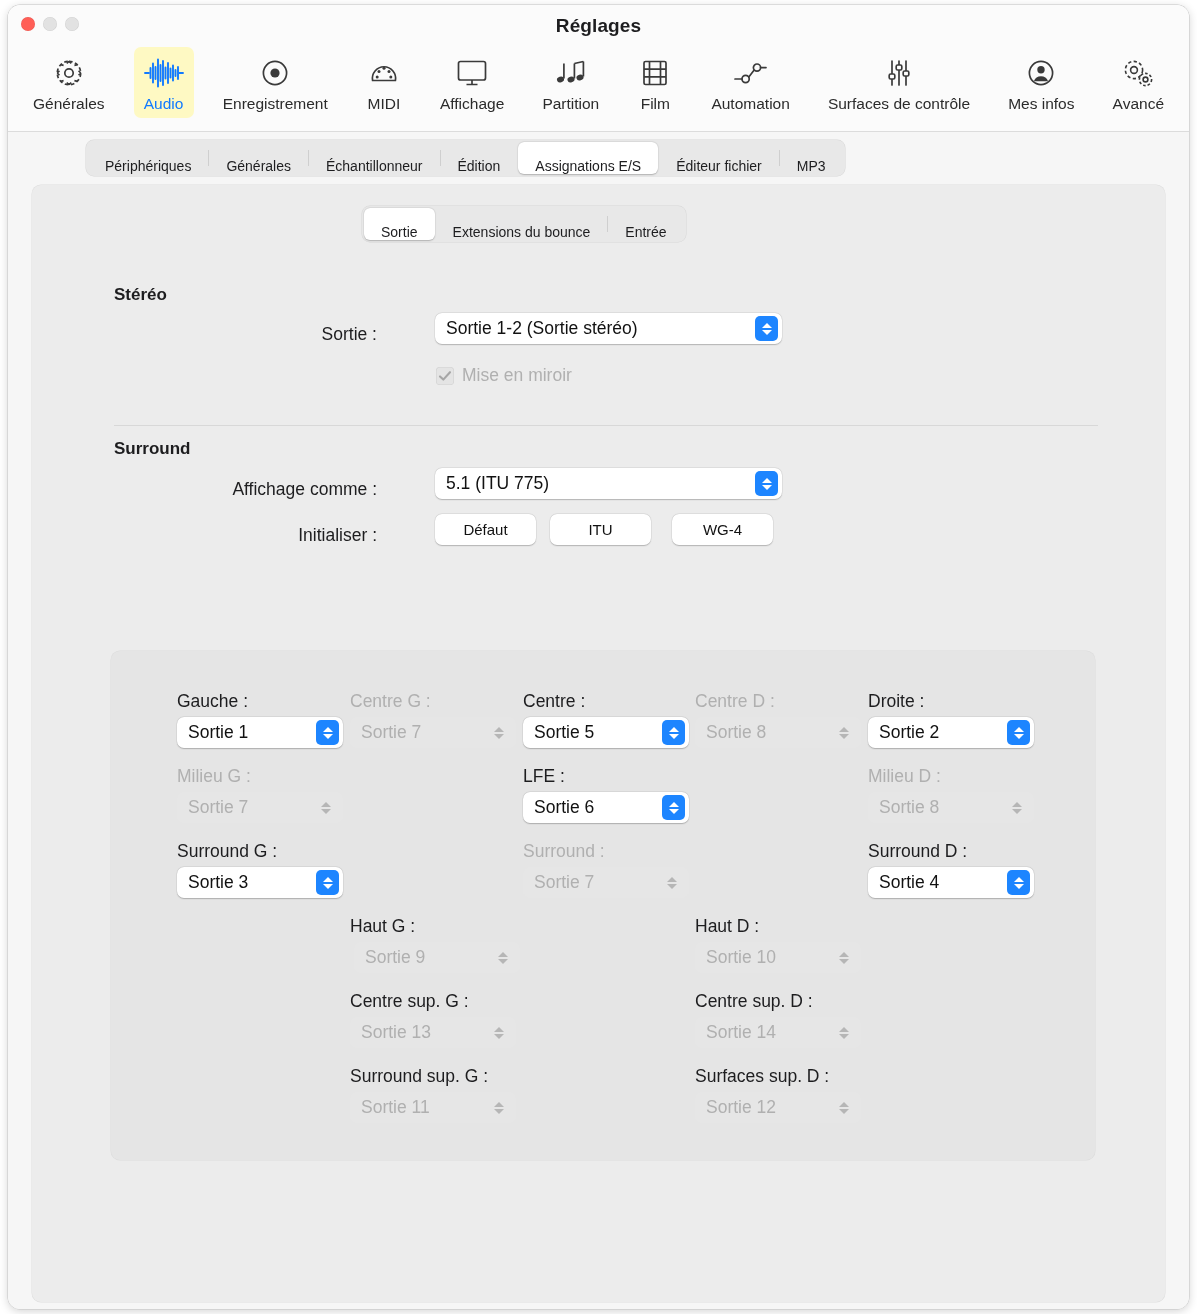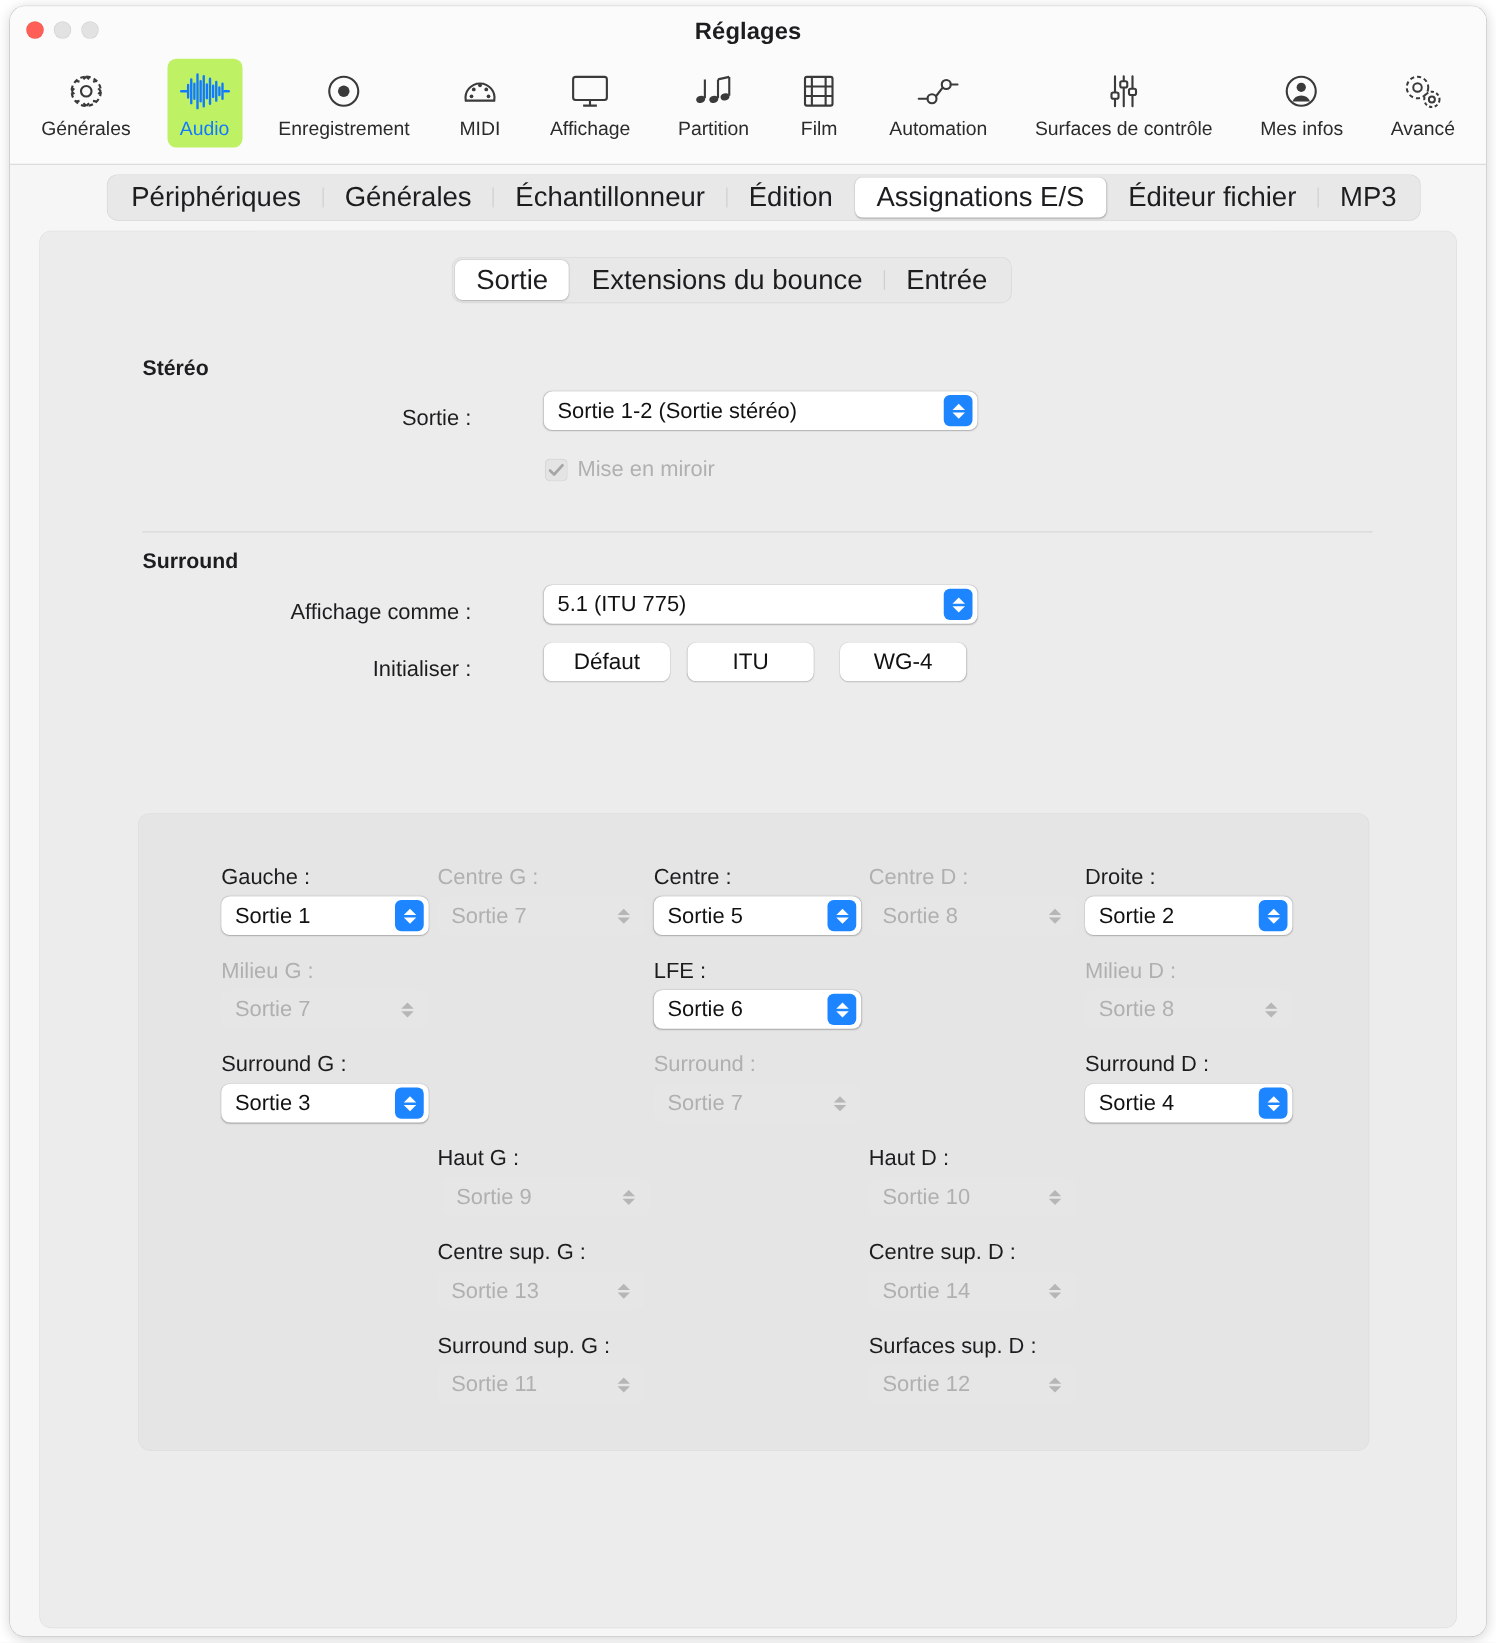--- a/index.html
+++ b/index.html
@@ -50,21 +50,21 @@
     display: flex; align-items: flex-start;
     padding: 0 16px;
     justify-content: space-between;
   }
   .tb-item {
     display: flex; flex-direction: column; align-items: center;
     padding: 7px 9px 5px 9px;
     border-radius: 7px;
     min-width: 54px;
   }
-  .tb-item.selected { background: #bef264; }
+  .tb-item.selected { background: #fef9c3; }
   .tb-icon { height: 38px; display: flex; align-items: center; justify-content: center; }
   .tb-label {
     margin-top: 3px;
     font-size: 15.5px; color: #2b2b2b; white-space: nowrap;
   }
   .tb-item.selected .tb-label { color: #117aff; }
 
   
   .body-area {
     position: absolute;
@@ -84,24 +84,24 @@
   .seg {
     display: inline-flex;
     background: #e8e8e8;
     border-radius: 8px;
     padding: 2px;
     box-shadow: 0 0 0 .5px #d6d6d6;
     align-items: stretch;
   }
   .seg-item {
     position: relative;
-    display: flex; align-items: center; justify-content: center;
+    display: flex; align-items: flex-end; justify-content: center;
     padding: 0 17px;
     height: 32px;
-    font-size: 22px; color: #1d1d1f;
+    font-size: 14px; color: #1d1d1f;
     border-radius: 6px;
     white-space: nowrap;
   }
   .seg-item.active {
     background: #ffffff;
     box-shadow: 0 .5px 1.5px rgba(0,0,0,.22), 0 0 0 .5px rgba(0,0,0,.04);
   }
   .seg-div {
     width: 1px; background: #cfcfcf;
     margin: 8px 0;
@@ -173,21 +173,21 @@
   .popup.disabled .chev i.down { border-top-color: #b6b6b6; }
 
   
   .pbtn {
     position: absolute;
     height: 31px;
     background: #fff;
     border-radius: 7px;
     box-shadow: 0 .5px 1.2px rgba(0,0,0,.22), 0 0 0 .5px rgba(0,0,0,.06);
     display: flex; align-items: center; justify-content: center;
-    font-size: 18px; color: #111; text-align: center;
+    font-size: 15px; color: #111; text-align: center;
   }
 
   
   .checkrow { position: absolute; display: flex; align-items: center; gap: 8px; }
   .cbox {
     width: 18px; height: 18px; border-radius: 4px;
     background: #e4e4e4;
     box-shadow: inset 0 0 0 .5px #cfcfcf;
     position: relative;
   }

